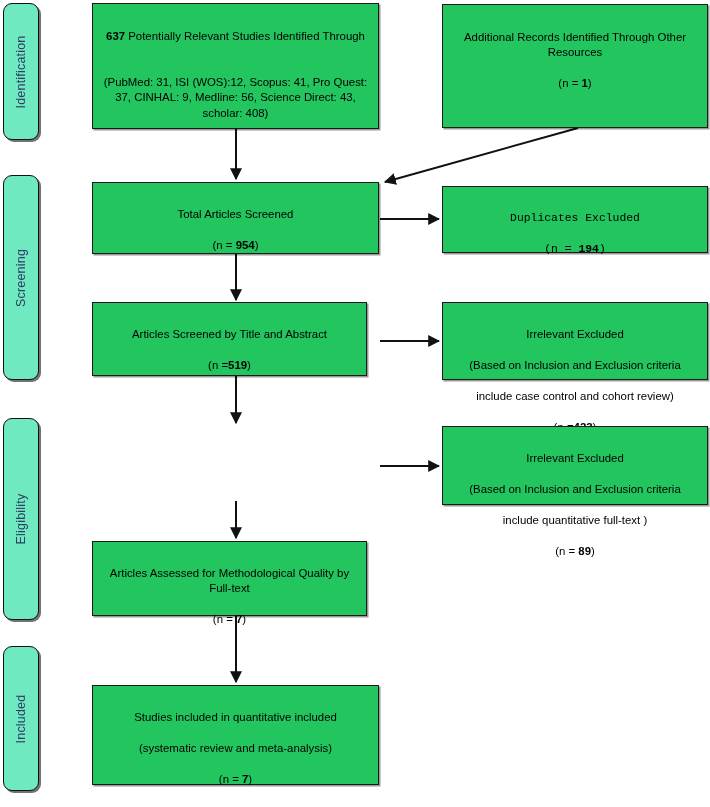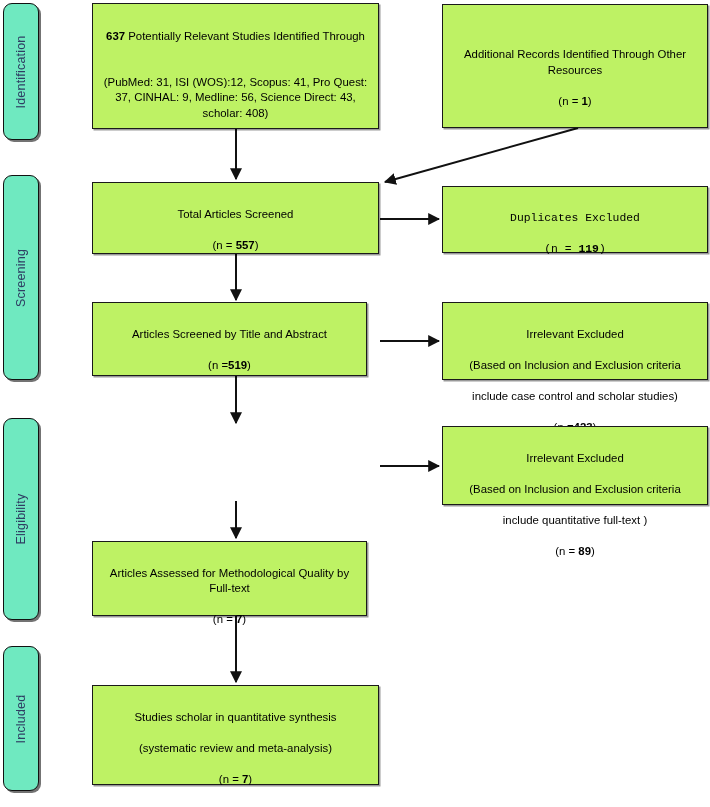--- a/index.html
+++ b/index.html
@@ -37,21 +37,21 @@
     white-space: nowrap;
     font-size: 12.5px;
     letter-spacing: 0.2px;
     color: #2F3E63;
     font-family: "Liberation Sans", "DejaVu Sans", sans-serif;
   }
 
   
   .flow-box {
     position: absolute;
-    background: #bef264;
+    background: #22c55e;
     border: 1.6px solid #1a1a1a;
     box-sizing: border-box;
     box-shadow: 1.5px 1.5px 0 rgba(0,0,0,0.40);
     display: flex;
     align-items: flex-start;
     justify-content: center;
   }
   .flow-box .box-text {
     width: 100%;
     text-align: center;
@@ -126,53 +126,53 @@
   </div>
 
   <div class="flow-box" style="left:92px; top:3px; width:287px; height:126px;">
     <div class="box-text">
       <span><b>637</b><span> Potentially Relevant Studies Identified Through</span></span>
       <div style="height:15px;"></div>
       <span>(PubMed: 31, ISI (WOS):12, Scopus: 41, Pro Quest: 37, CINHAL: 9, Medline: 56, Science Direct: 43, scholar: 408)</span>
     </div>
   </div>
 
-  <div class="flow-box" style="left:442px; top:4px; width:266px; height:124px;align-items:center;">
+  <div class="flow-box" style="left:442px; top:4px; width:266px; height:124px;">
     <div class="box-text">
       <span>Additional Records Identified Through Other Resources</span><br>
       <span><span>(n = </span><b>1</b><span>)</span></span>
     </div>
   </div>
 
   <div class="flow-box" style="left:92px; top:182px; width:287px; height:72px;">
     <div class="box-text tight">
       <span>Total Articles Screened</span><br>
-      <span><span>(n = </span><b>557</b><span>)</span></span>
+      <span><span>(n = </span><b>954</b><span>)</span></span>
     </div>
   </div>
 
   <div class="flow-box" style="left:442px; top:186px; width:266px; height:67px;font-family:Liberation Mono, monospace;">
     <div class="box-text tight">
       <span>Duplicates Excluded</span><br>
-      <span><span>(n = </span><b>119</b><span>)</span></span>
+      <span><span>(n = </span><b>194</b><span>)</span></span>
     </div>
   </div>
 
   <div class="flow-box" style="left:92px; top:302px; width:275px; height:74px;">
     <div class="box-text tight">
       <span>Articles Screened by Title and Abstract</span><br>
       <span><span>(n =</span><b>519</b><span>)</span></span>
     </div>
   </div>
 
   <div class="flow-box" style="left:442px; top:302px; width:266px; height:78px;">
     <div class="box-text tight">
       <span>Irrelevant Excluded</span><br>
       <span>(Based on Inclusion and Exclusion criteria</span><br>
-      <span>include case control and scholar studies)</span><br>
+      <span>include case control and cohort review)</span><br>
       <span><span>(n =</span><b>423</b><span>)</span></span>
     </div>
   </div>
 
 
   <div class="flow-box" style="left:442px; top:426px; width:266px; height:79px;">
     <div class="box-text tight">
       <span>Irrelevant Excluded</span><br>
       <span>(Based on Inclusion and Exclusion criteria</span><br>
       <span>include quantitative full-text )</span><br>
@@ -182,19 +182,19 @@
 
   <div class="flow-box" style="left:92px; top:541px; width:275px; height:75px;">
     <div class="box-text tight">
       <span>Articles Assessed for Methodological Quality by Full-text</span><br>
       <span><span>(n = </span><b>7</b><span>)</span></span>
     </div>
   </div>
 
   <div class="flow-box" style="left:92px; top:685px; width:287px; height:100px;">
     <div class="box-text tight">
-      <span>Studies scholar in quantitative synthesis</span><br>
+      <span>Studies included in quantitative included</span><br>
       <span>(systematic review and meta-analysis)</span><br>
       <span><span>(n = </span><b>7</b><span>)</span></span>
     </div>
   </div>
 
 </div>
 
 </body></html>

